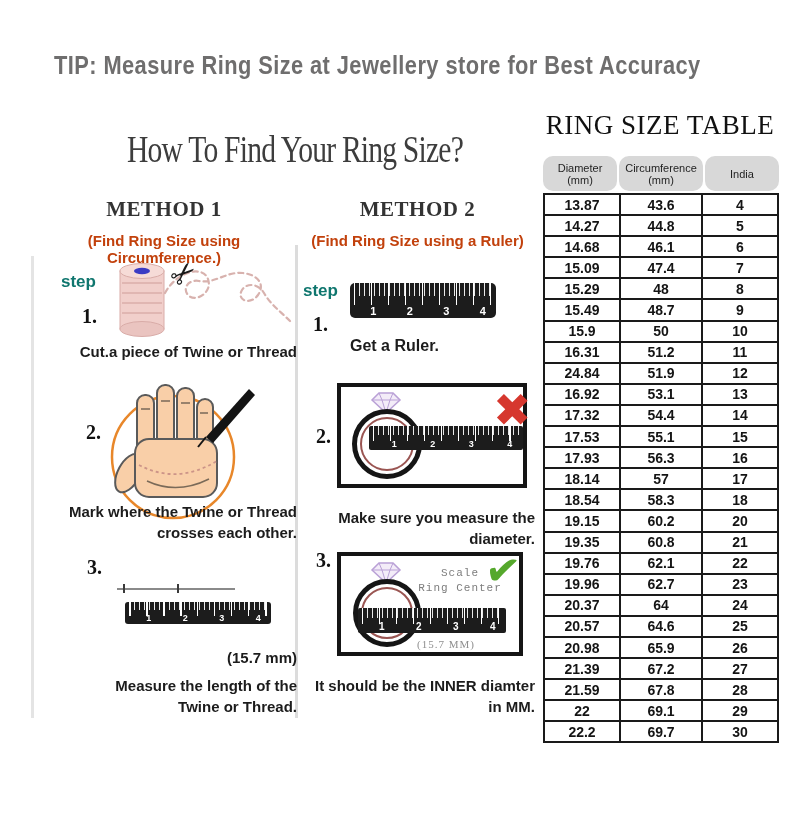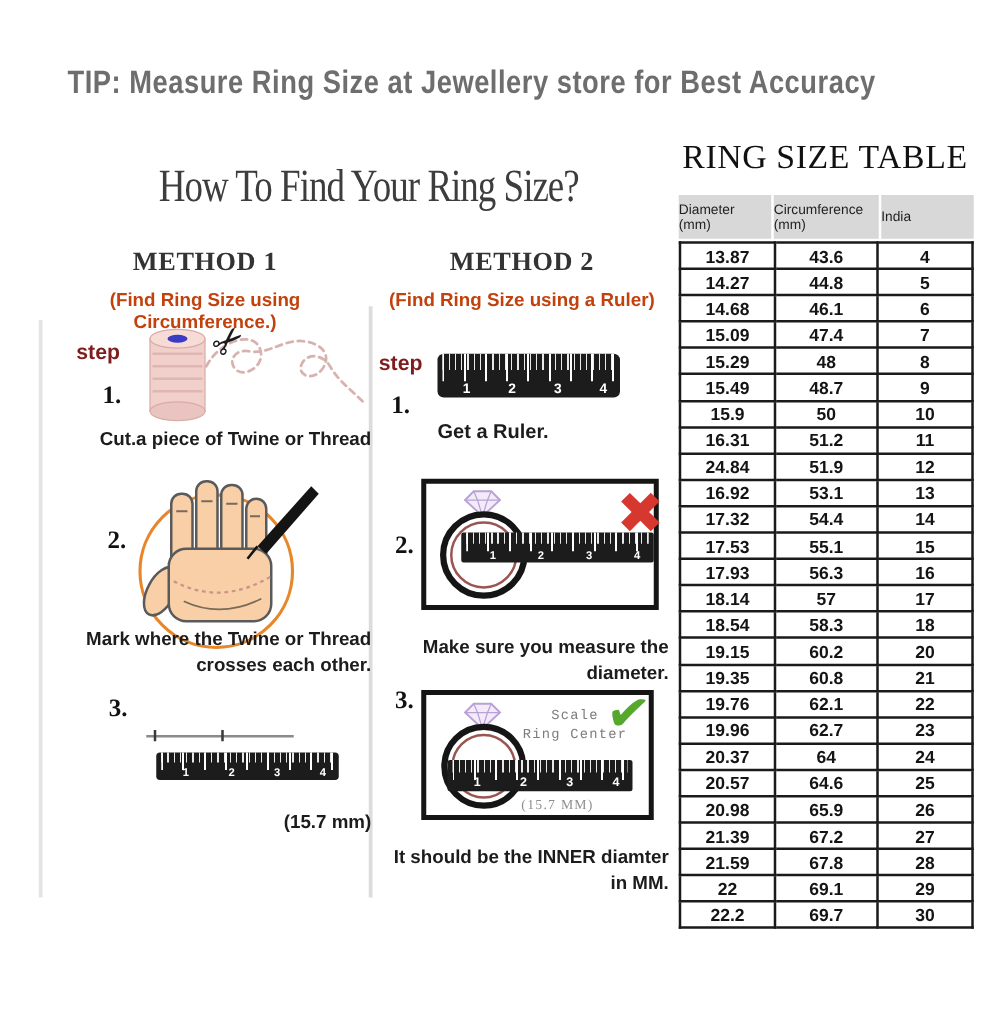--- a/index.html
+++ b/index.html
@@ -21,21 +21,21 @@
   .v-divider { width:3px; background:#dcdcdc; }
 
   
   .m-col { top:195px; height:625px; }
   #m1col { left:31px; width:266px; }
   #m2col { left:300px; width:235px; }
   .method-title { left:0; top:2px; width:100%; text-align:center;
     font-family:"Liberation Serif", serif; font-size:21px; color:#333; font-weight:600; letter-spacing:.5px; }
   .method-subtitle { left:0; top:37px; width:100%; text-align:center;
     font-size:15px; font-weight:bold; color:#c2410c; }
-  .step-label { font-size:17px; font-weight:bold; color:#7f1d1d; }
+  .step-label { font-size:17px; font-weight:bold; color:#0f766e; }
   .step-num { font-family:"Liberation Serif", serif; font-size:20px; font-weight:bold; color:#111; }
   .caption { left:0; width:100%; text-align:right; font-size:15px; font-weight:bold; color:#1c1c1c; line-height:21px; }
 
   
   .glyph { font-family:"DejaVu Sans", sans-serif; line-height:1; }
   .scissors-icon { font-size:30px; color:#1a1a1a; transform:rotate(-42deg); }
   .cross-icon { font-size:46px; font-weight:bold; color:#d6372e; z-index:5; }
   .check-icon { font-size:42px; font-weight:bold; color:#55a82c; transform:rotate(6deg); z-index:5; }
 
   
@@ -61,21 +61,21 @@
   .scale-note { color:#7d7d7d; font-family:"Liberation Mono", monospace; font-size:11px;
     line-height:15px; text-align:center; letter-spacing:1px; }
   .ruler-note { color:#8f8f8f; font-family:"Liberation Serif", serif; font-size:11px; text-align:center; letter-spacing:1px; }
 
   
   .table-title { left:540px; top:110px; width:240px; text-align:center;
     font-family:"Liberation Serif", serif; font-size:27px; font-weight:normal; color:#111;
     white-space:nowrap; letter-spacing:.5px; }
   .table-header { left:543px; top:156px; width:236px; height:35px; display:flex; gap:2px; }
   .table-header .hcell { background:#d8d8d8; color:#1f1f1f; font-size:11px; line-height:12px;
-    display:flex; flex-direction:column; justify-content:center; text-align:left; }
+    display:flex; flex-direction:column; justify-content:center; text-align:center;border-radius:10px; }
   .table-header .hcell:nth-child(1){ width:74px; }
   .table-header .hcell:nth-child(2){ width:84px; }
   .table-header .hcell:nth-child(3){ width:74px; }
   table.size-table { left:543px; top:193px; width:236px; border-collapse:collapse; table-layout:fixed; position:absolute; }
   table.size-table td { border:2px solid #1a1a1a; height:21.1px; text-align:center;
     font-size:14px; font-weight:bold; color:#141414; padding:0; }
 </style>
 </head>
 <body>
 
@@ -138,20 +138,24 @@
     </div>
     <div class="abs ruler nums-9" style="left:94px; top:407px; width:146px; height:22px;">
       <div class="ruler-nums">
           <span>1</span>
           <span>2</span>
           <span>3</span>
           <span>4</span>
         </div>
     </div>
     <div class="abs caption" style="top:452px;">(15.7 mm)</div>
+    <div class="abs caption" style="top:480px;">
+      <div>Measure the length of the</div>
+      <div>Twine or Thread.</div>
+    </div>
   </div>
 
   <div id="m2col" class="abs m-col">
     <div class="abs method-title">METHOD 2</div>
     <div class="abs method-subtitle">(Find Ring Size using a Ruler)</div>
 
     <div class="abs step-label" style="left:3px; top:86px;">step</div>
     <div class="abs step-num" style="left:13px; top:118px;">1.</div>
     <div class="abs ruler nums-11" style="left:50px; top:88px; width:146px; height:35px; border-radius:5px;">
       <div class="ruler-nums">

